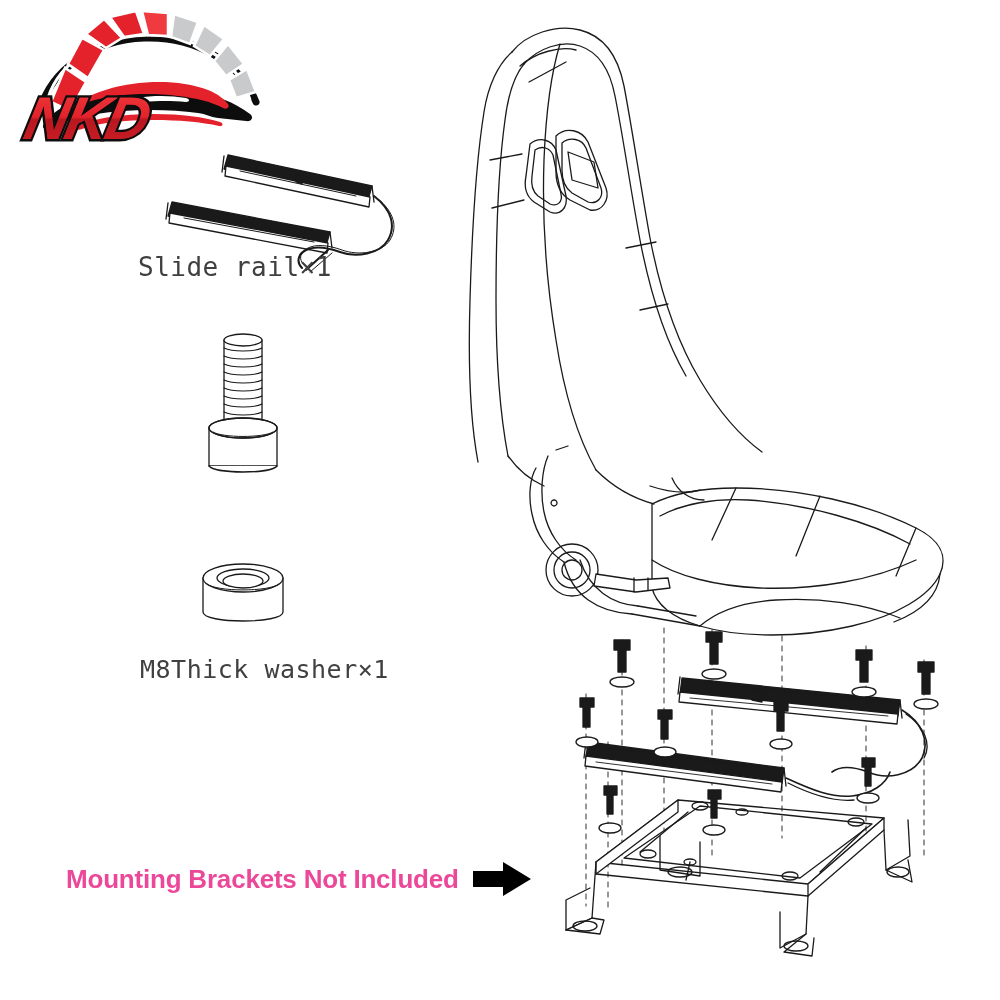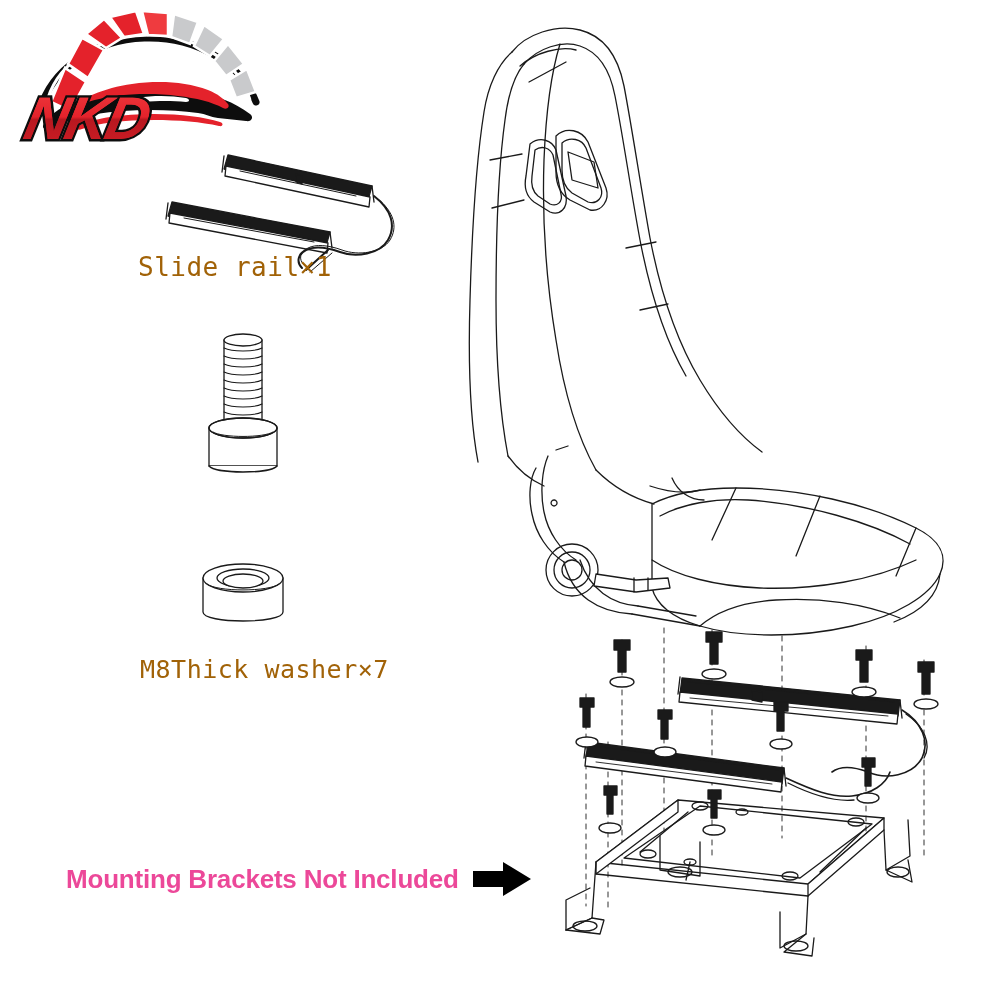--- a/index.html
+++ b/index.html
@@ -14,21 +14,21 @@
   #sheet{position:relative;width:1000px;height:1000px;background:#fff;}
 
   
   .logo{position:absolute;left:18px;top:6px;width:260px;height:140px;}
   .logo svg{display:block;}
 
   
   .part-label{
     position:absolute;
     font-family:"DejaVu Sans Mono","Liberation Mono",monospace;
-    color:#a16207;
+    color:#404040;
     white-space:nowrap;
     letter-spacing:.5px;
   }
   #label-rail{left:138px;top:252px;font-size:26px;}
   #label-screw{left:92px;top:492px;font-size:24px;}
   #label-washer{left:140px;top:655px;font-size:25px;}
 
   
   .notice{
     position:absolute;left:66px;top:862px;
@@ -321,21 +321,21 @@
           </g>
         </g>
 
       </g>
     </svg>
   </div>
 
   <div class="part-label" id="label-rail">Slide rail×1</div>
 
 
-  <div class="part-label" id="label-washer">M8Thick washer×7</div>
+  <div class="part-label" id="label-washer">M8Thick washer×1</div>
 
   <div class="notice">
     <span class="notice-text">Mounting Brackets Not Included</span>
     <svg class="notice-arrow" width="58" height="34" viewBox="0 0 58 34">
       <path d="M0,9 L30,9 L30,0 L58,17 L30,34 L30,25 L0,25 Z" fill="#000000"></path>
     </svg>
   </div>
 
 </div>
 

